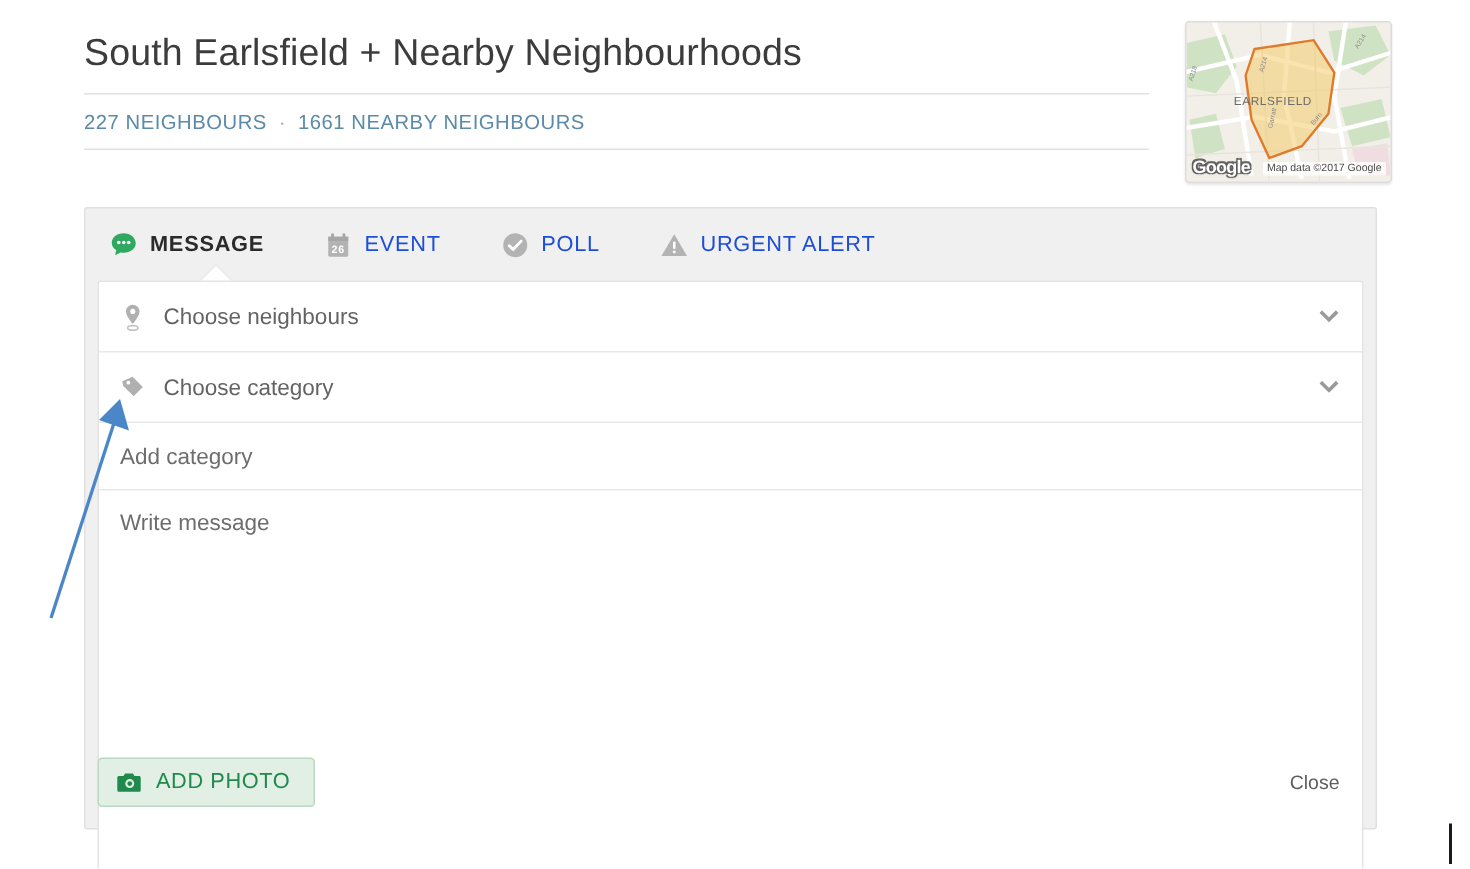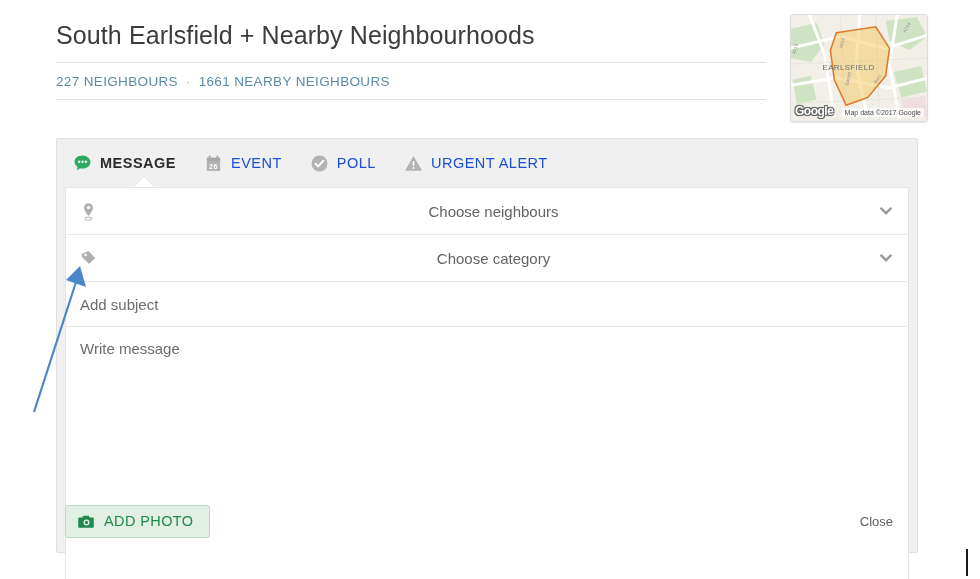--- a/index.html
+++ b/index.html
@@ -49,21 +49,21 @@
     font-family: "Liberation Sans", sans-serif;
   }
 
   
   .composer {
     position: absolute; left: 56px; top: 138px; width: 862px; height: 415px;
     background: #f0f0f0; border: 1px solid #e0e0e0; border-radius: 2px;
   }
   .tabbar {
     position: relative; height: 48px; display: flex; align-items: center;
-    padding-left: 14px; gap: 0;
+    padding-left: 14px; gap: 12px;
   }
   .tab {
     display: flex; align-items: center; gap: 8px;
     padding: 0 14px 0 2px; margin-right: 12px;
     font-size: 14.5px; letter-spacing: .5px; color: #1d4ed8; cursor: pointer;
     height: 48px;
   }
   .tab.active { color: #2b2b2b; font-weight: 700; }
   .tab-ico { width: 19px; height: 19px; display: block; flex: 0 0 auto; }
 
@@ -80,21 +80,21 @@
     position: absolute; left: 8px; right: 8px; top: 48px;
     background: #ffffff; border: 1px solid #e4e4e4; border-radius: 2px;
     height: 444px;
   }
   .f-row {
     display: flex; align-items: center; height: 47px;
     border-bottom: 1px solid #e8e8e8; padding: 0 14px 0 14px;
     cursor: pointer;
   }
   .f-row .row-ico { width: 17px; height: 19px; margin-right: 12px; flex: 0 0 auto; }
-  .f-label { font-size: 15px; color: #636363; flex: 1 1 auto; text-align: center; }
+  .f-label { font-size: 15px; color: #636363; flex: 1 1 auto; }
   .chev { width: 16px; height: 16px; flex: 0 0 auto; }
 
   .f-input {
     display: flex; align-items: center; height: 45px;
     border-bottom: 1px solid #e8e8e8; padding: 0 14px;
   }
   .f-input .ph { font-size: 15px; color: #6d6d6d; }
 
   .f-textarea { height: 152px; padding: 13px 14px 0 14px; }
   .f-textarea .ph { font-size: 15px; color: #6d6d6d; }
@@ -249,21 +249,21 @@
           <path d="M1.5 5.2L8.4 2.1l6.8 6.9-6.1 6.1-6.9-6.8z" fill="#b0b0b0"></path>
           <circle cx="5.6" cy="6.1" r="1.25" fill="#ffffff"></circle>
         </svg>
         <span class="f-label">Choose category</span>
         <svg class="chev" viewBox="0 0 16 16">
           <path d="M3.4 5.6L8 10.2l4.6-4.6" stroke="#9a9a9a" stroke-width="2.4" fill="none" stroke-linecap="square"></path>
         </svg>
       </div>
 
       <div class="f-input">
-        <span class="ph">Add subject</span>
+        <span class="ph">Add category</span>
       </div>
 
       <div class="f-textarea">
         <span class="ph">Write message</span>
       </div>
     </div>
 
     <div class="footer">
       <div class="btn-photo">
         <svg class="cam-ico" viewBox="0 0 17 15">

